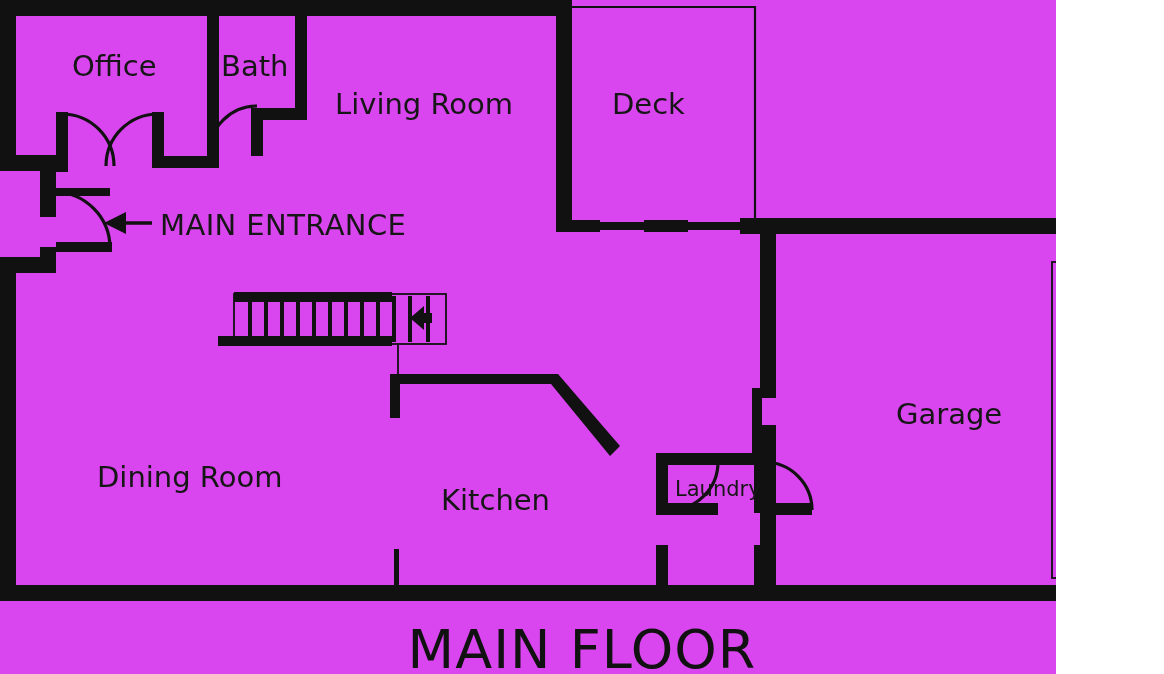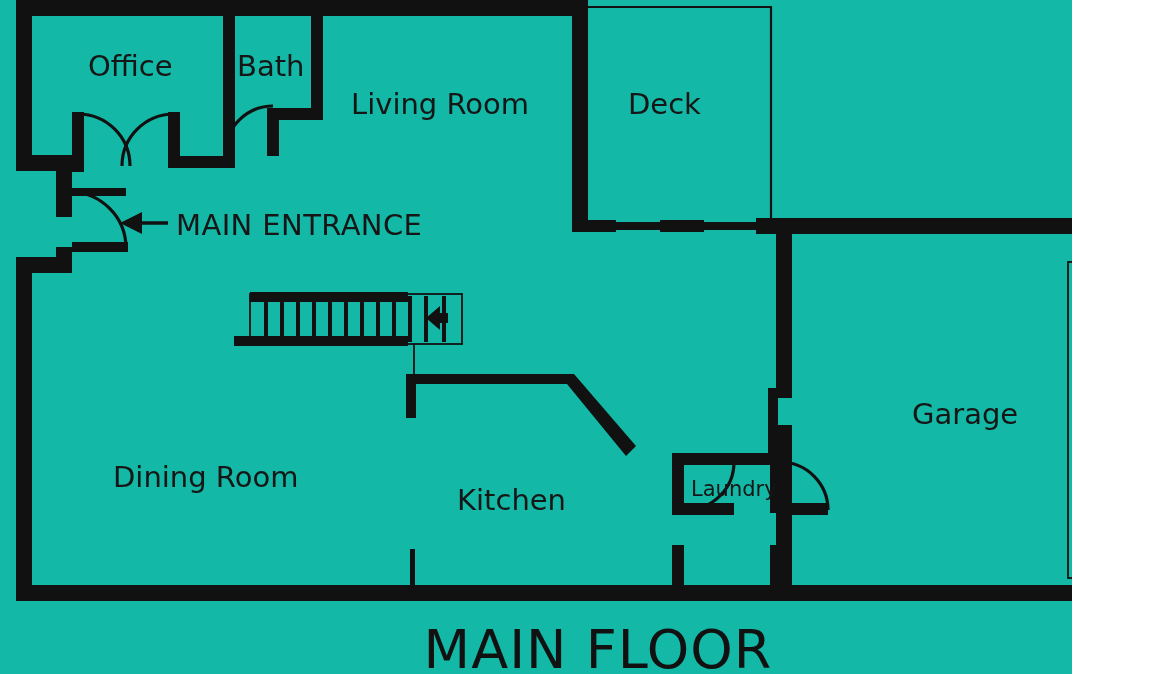--- a/index.html
+++ b/index.html
@@ -8,23 +8,22 @@
     padding: 0;
     background: #ffffff;
   }
   body {
     font-family: "DejaVu Sans", sans-serif;
   }
   #plan-root {
     position: relative;
     width: 1056px;
     height: 674px;
-    background: #14b8a6;
+    background: #d946ef;
     overflow: hidden;
-    padding-left: 16px;
   }
   svg.floorplan {
     display: block;
     width: 1164px;
     height: 674px;
   }
   .wall {
     fill: #111111;
     stroke: none;
   }

